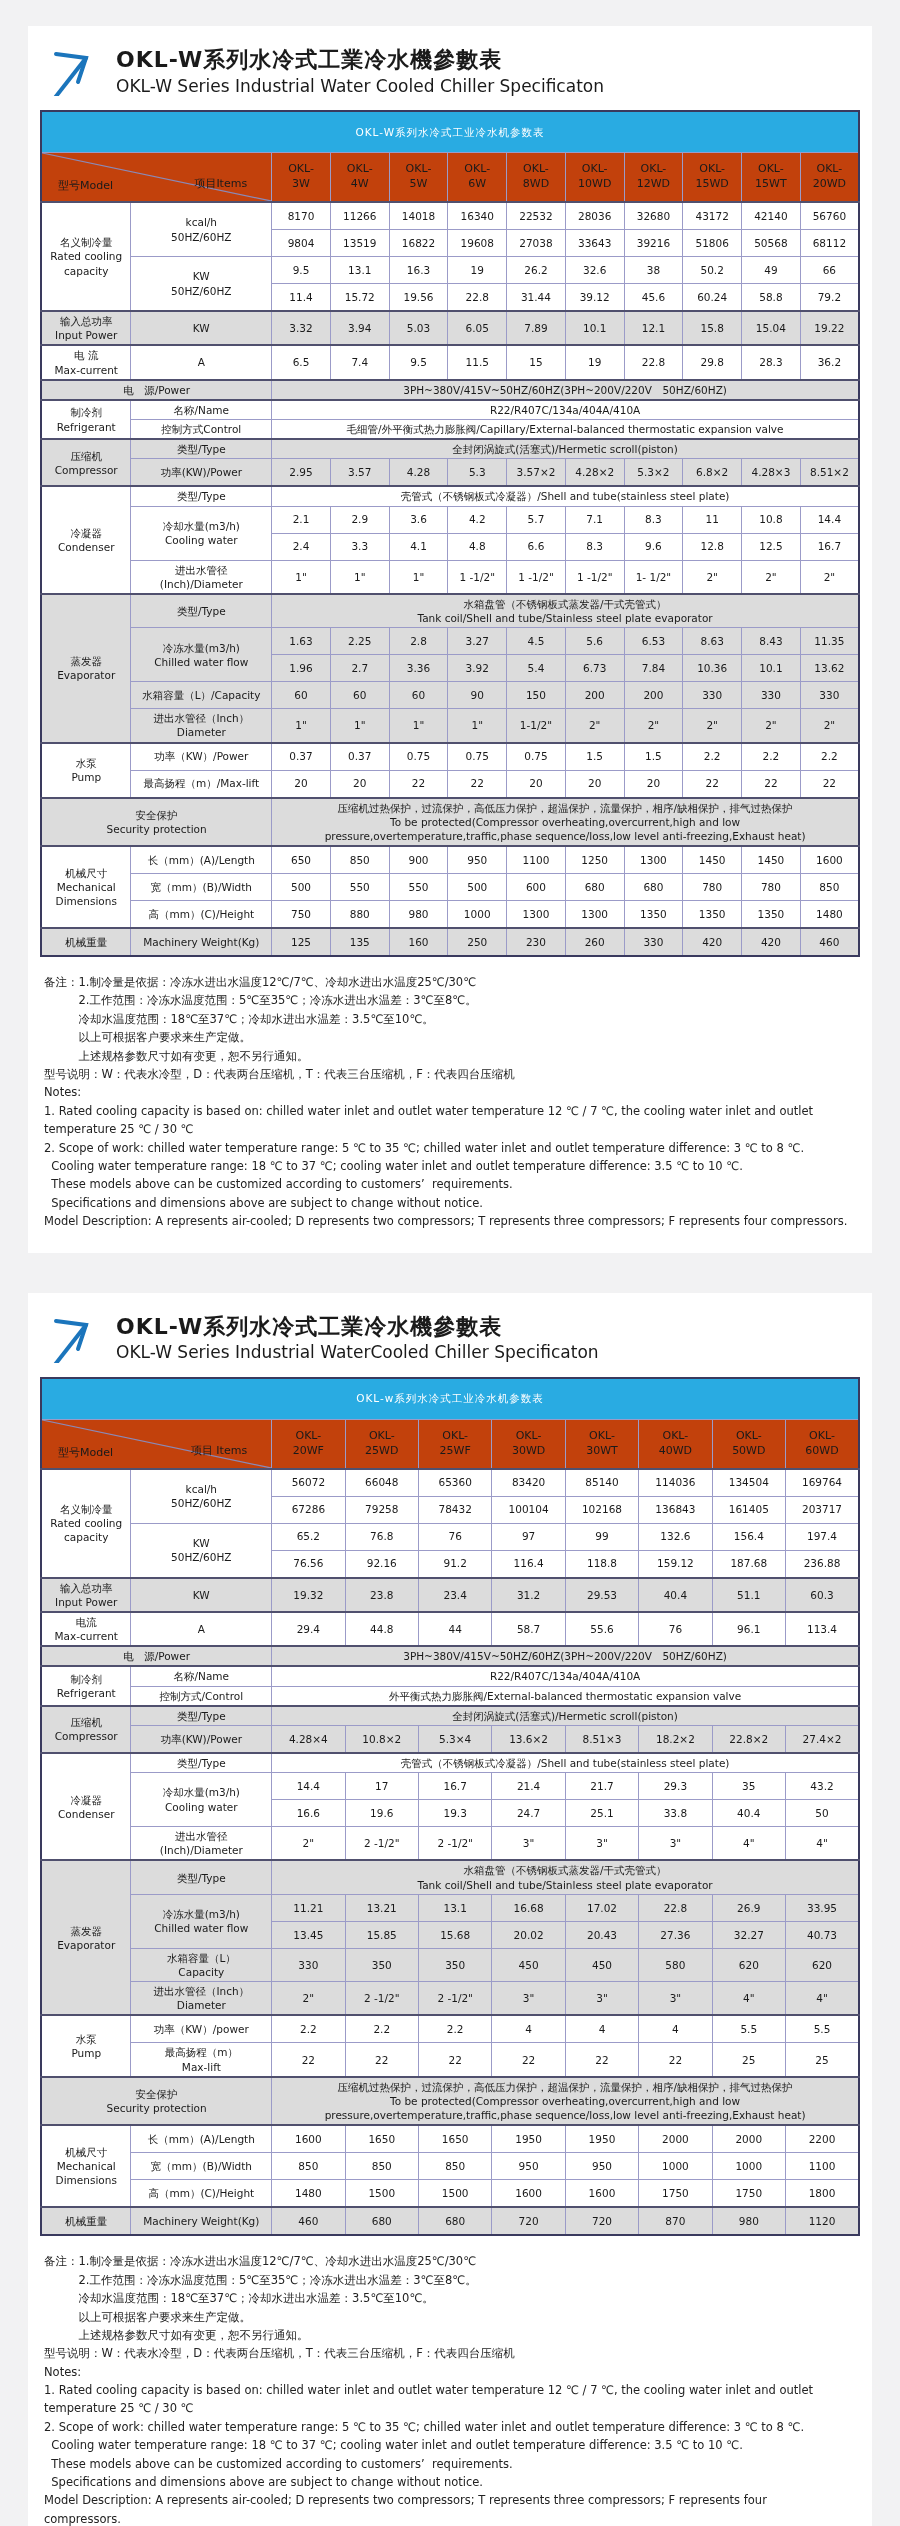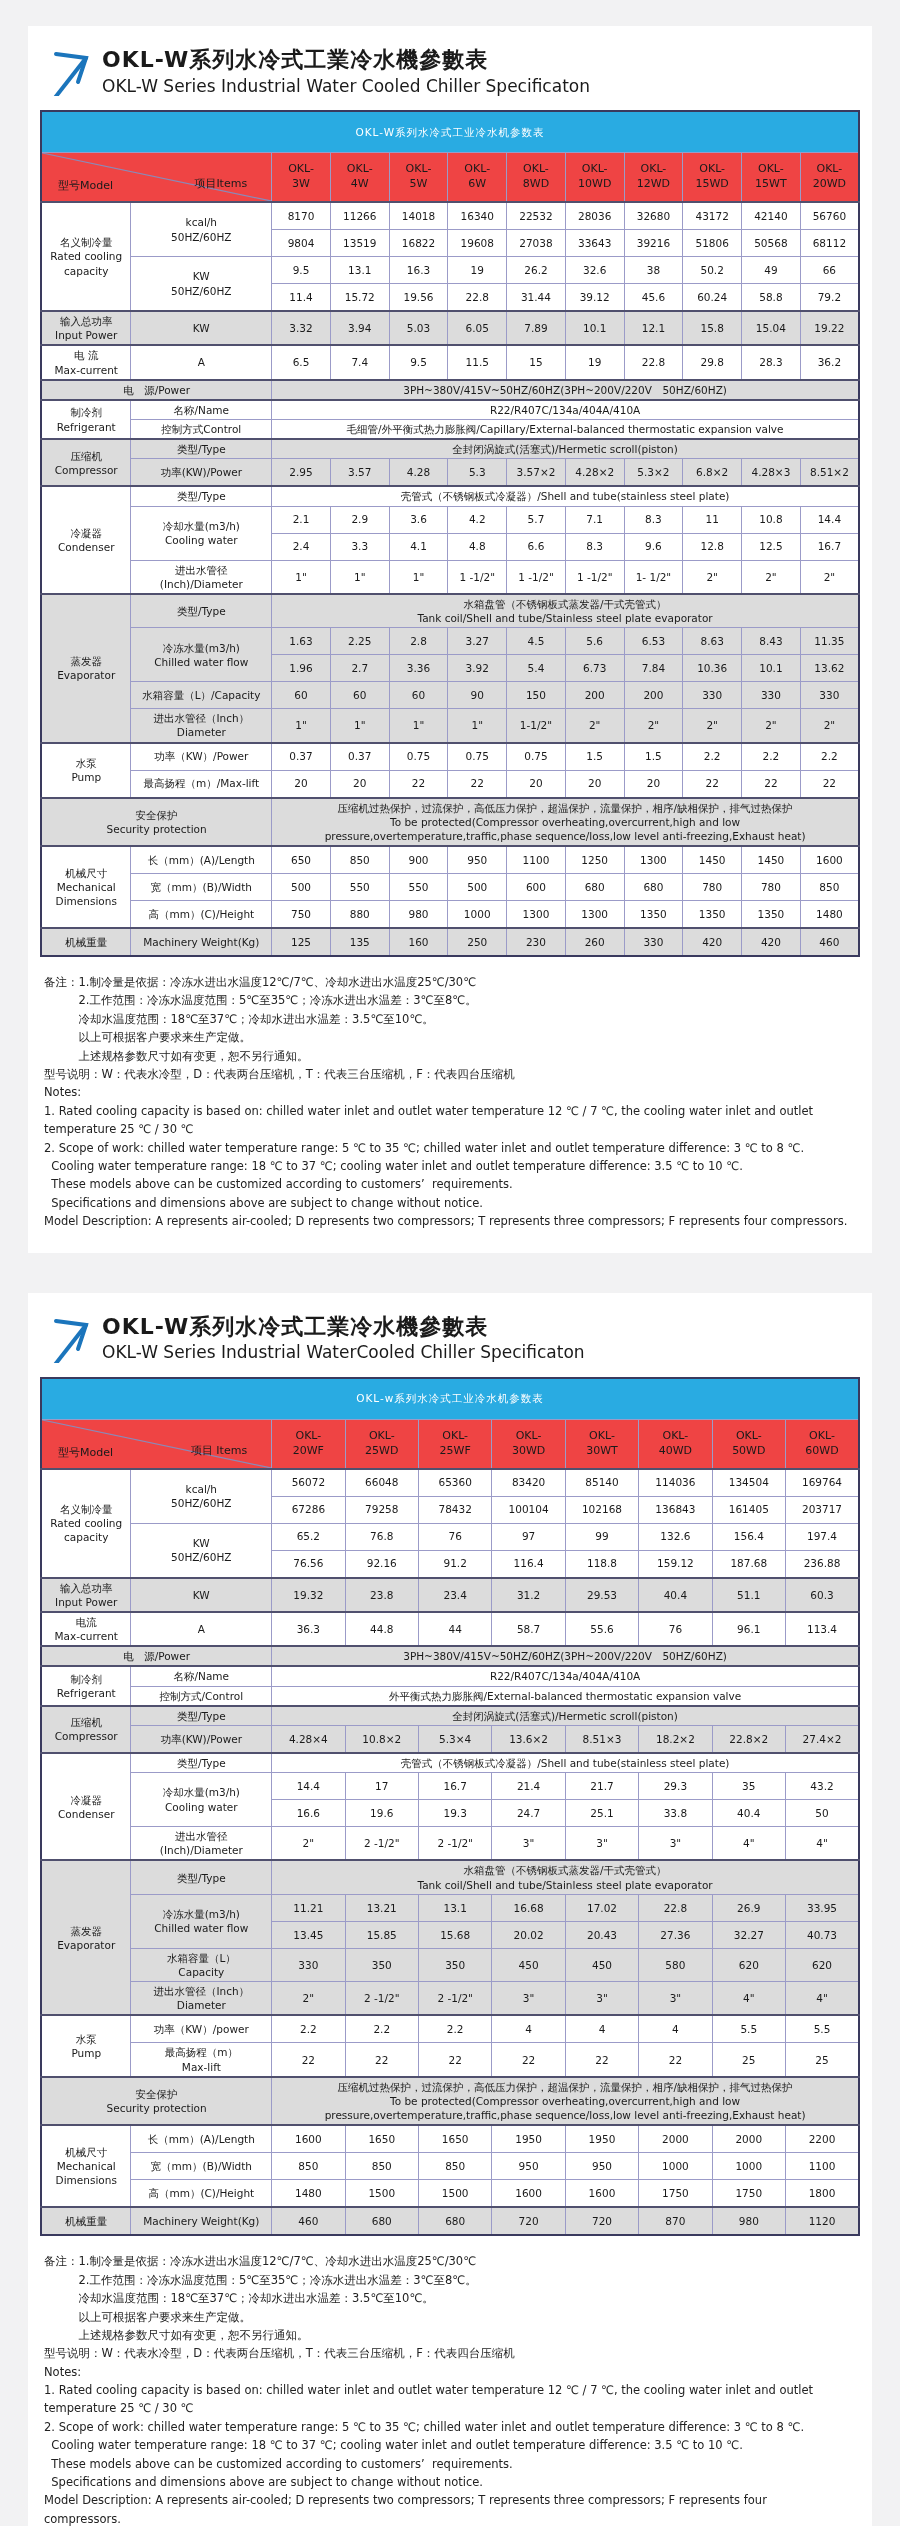--- a/index.html
+++ b/index.html
@@ -1,30 +1,30 @@
 <!DOCTYPE html>
 <html><head>
 <meta charset="utf-8">
 <style>
   html,body{margin:0;padding:0;background:#e9e9eb;}
   body{font-family:"DejaVu Sans","Liberation Sans",sans-serif;color:#1a1a1a;}
   .page{width:900px;margin:0 auto;background:#f2f2f3;padding:26px 28px 30px 28px;box-sizing:border-box;}
   .card{background:#ffffff;padding:16px 12px 22px 12px;margin-bottom:40px;}
   .card:last-child{margin-bottom:0;}
-  .sec-head{display:flex;align-items:flex-start;gap:12px;padding:4px 0 14px 6px;}
+  .sec-head{display:flex;align-items:flex-start;gap:26px;padding:4px 0 14px 6px;}
   .arrow{width:44px;height:50px;flex:0 0 auto;}
   .arrow path{fill:none;stroke:#1b75bc;stroke-width:4;stroke-linecap:round;stroke-linejoin:miter;}
   .t-zh{font-size:22px;font-weight:600;margin:0;letter-spacing:1px;line-height:1.25;}
   .t-en{font-size:17px;font-weight:400;margin:2px 0 0 0;line-height:1.2;}
   table.spec{width:100%;border-collapse:collapse;table-layout:fixed;border:2px solid #3a3a5e;}
   table.spec td{border:1px solid #9b9bc8;padding:2px 1px;text-align:center;vertical-align:middle;
     font-size:10.5px;line-height:1.35;white-space:pre-line;word-wrap:break-word;}
   td.cap{background:#29abe2;color:#ffffff;font-size:17px;font-weight:500;height:36px;
     border:1px solid #29abe2;border-bottom:2px solid #3a3a5e;letter-spacing:1px;margin-top:28px;}
-  tr.head-row td{background:#ef4444;height:44px;font-size:11px;}
+  tr.head-row td{background:#c2410c;height:44px;font-size:11px;}
   td.corner{position:relative;padding:0;}
   td.corner .diag{position:absolute;left:0;top:0;width:100%;height:100%;}
   td.corner .diag line{stroke:#8a8ab8;stroke-width:1.2;vector-effect:non-scaling-stroke;}
   td.corner .cm{position:absolute;left:16px;bottom:7px;font-size:11px;}
   td.corner .ci{position:absolute;right:24px;bottom:9px;font-size:11px;}
   tr.bg-w td{background:#ffffff;}
   tr.bg-g td{background:#dcdcdc;}
   tr.gs td{border-top:2px solid #50506e;}
   td.val{font-size:11px;height:22px;}
   td.lab1{font-size:10.5px;}
@@ -523,21 +523,21 @@
             <td class="val">31.2</td>
             <td class="val">29.53</td>
             <td class="val">40.4</td>
             <td class="val">51.1</td>
             <td class="val">60.3</td>
           </tr>
           <tr class="bg-w gs">
             <td class="lab1">电流
 Max-current</td>
             <td class="lab2">A</td>
-            <td class="val">36.3</td>
+            <td class="val">29.4</td>
             <td class="val">44.8</td>
             <td class="val">44</td>
             <td class="val">58.7</td>
             <td class="val">55.6</td>
             <td class="val">76</td>
             <td class="val">96.1</td>
             <td class="val">113.4</td>
           </tr>
           <tr class="bg-g gs">
             <td class="lab1" colspan="2">电　源/Power</td>

